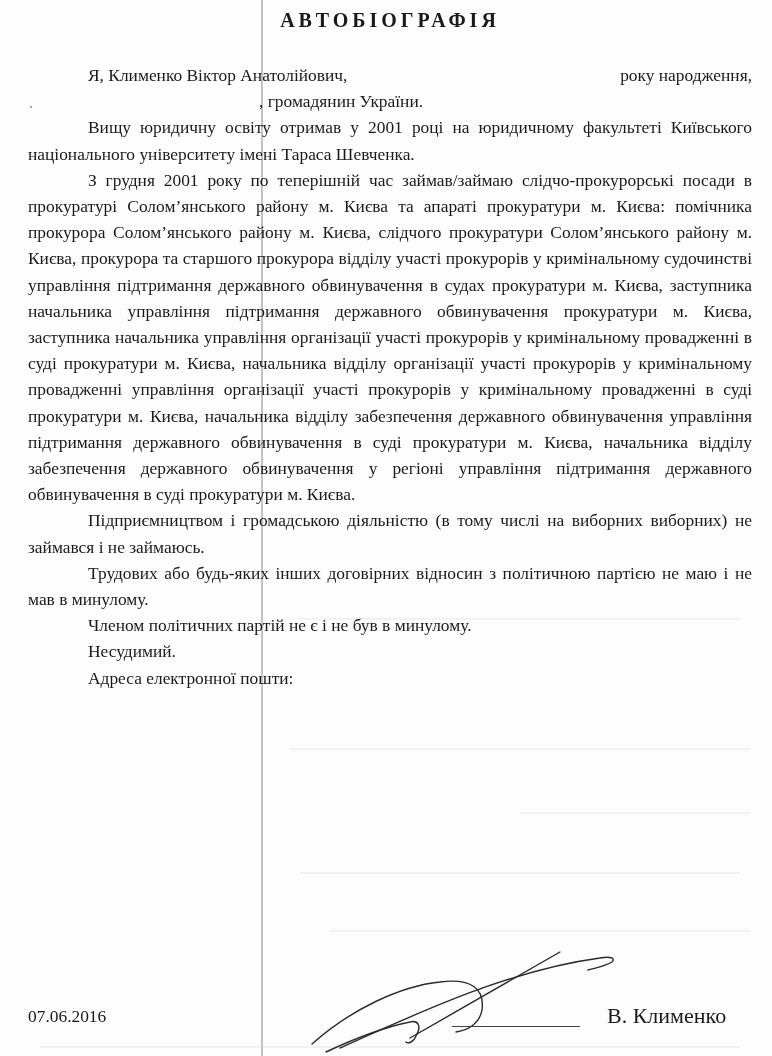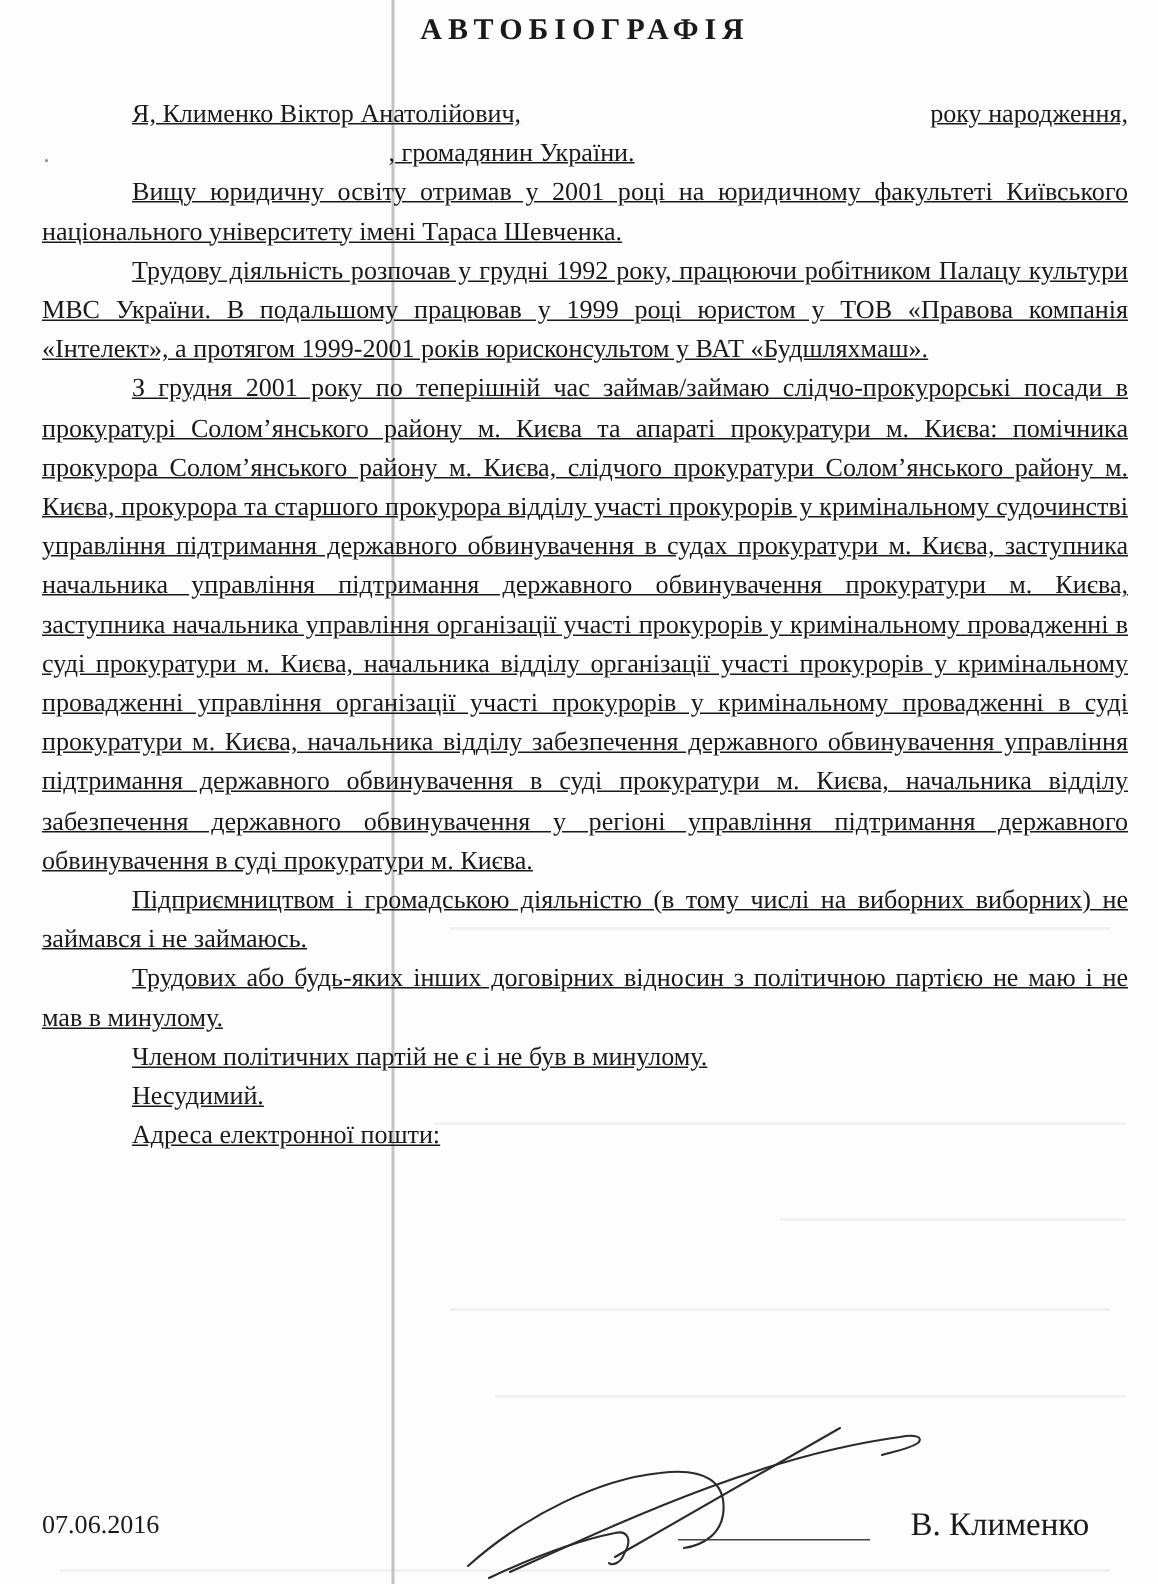--- a/index.html
+++ b/index.html
@@ -54,21 +54,20 @@
       left: 28px;
       top: 62px;
       width: 724px;
       font-size: 17.4px;
       line-height: 26.2px;
     }
     .body-text p {
       margin: 0;
       text-align: justify;
       text-indent: 60px;
-      text-decoration: underline;
     }
     .body-text p.no-indent { text-indent: 0; }
     .line-justify {
       display: flex;
       justify-content: space-between;
       text-indent: 0 !important;
     }
     .line-justify span { white-space: pre; }
     .intro-line1 { padding-left: 60px; }
     .intro-line2 { padding-left: 231px; text-indent: 0 !important; }
@@ -131,21 +130,20 @@
   <div class="title">АВТОБІОГРАФІЯ</div>
 
   <div class="body-text">
     <p class="no-indent line-justify intro-line1">
       <span>Я, Клименко Віктор Анатолійович,</span>
       <span>року народження,</span>
     </p>
     <p class="intro-line2">, громадянин України.</p>
 
     <p>Вищу юридичну освіту отримав у 2001 році на юридичному факультеті Київського національного університету імені Тараса Шевченка.</p>
-    <p>Трудову діяльність розпочав у грудні 1992 року, працюючи робітником Палацу культури МВС України. В подальшому працював у 1999 році юристом у ТОВ «Правова компанія «Інтелект», а протягом 1999-2001 років юрисконсультом у ВАТ «Будшляхмаш».</p>
     <p>З грудня 2001 року по теперішній час займав/займаю слідчо-прокурорські посади в прокуратурі Солом’янського району м. Києва та апараті прокуратури м. Києва: помічника прокурора Солом’янського району м. Києва, слідчого прокуратури Солом’янського району м. Києва, прокурора та старшого прокурора відділу участі прокурорів у кримінальному судочинстві управління підтримання державного обвинувачення в судах прокуратури м. Києва, заступника начальника управління підтримання державного обвинувачення прокуратури м. Києва, заступника начальника управління організації участі прокурорів у кримінальному провадженні в суді прокуратури м. Києва, начальника відділу організації участі прокурорів у кримінальному провадженні управління організації участі прокурорів у кримінальному провадженні в суді прокуратури м. Києва, начальника відділу забезпечення державного обвинувачення управління підтримання державного обвинувачення в суді прокуратури м. Києва, начальника відділу забезпечення державного обвинувачення у регіоні управління підтримання державного обвинувачення в суді прокуратури м. Києва.</p>
     <p>Підприємництвом і громадською діяльністю (в тому числі на виборних виборних) не займався і не займаюсь.</p>
     <p>Трудових або будь-яких інших договірних відносин з політичною партією не маю і не мав в минулому.</p>
     <p>Членом політичних партій не є і не був в минулому.</p>
 
     <p class="short-item">Несудимий.</p>
     <p class="short-item">Адреса електронної пошти:</p>
   </div>
 
   <svg class="signature" viewBox="0 0 330 116" xmlns="http://www.w3.org/2000/svg">

